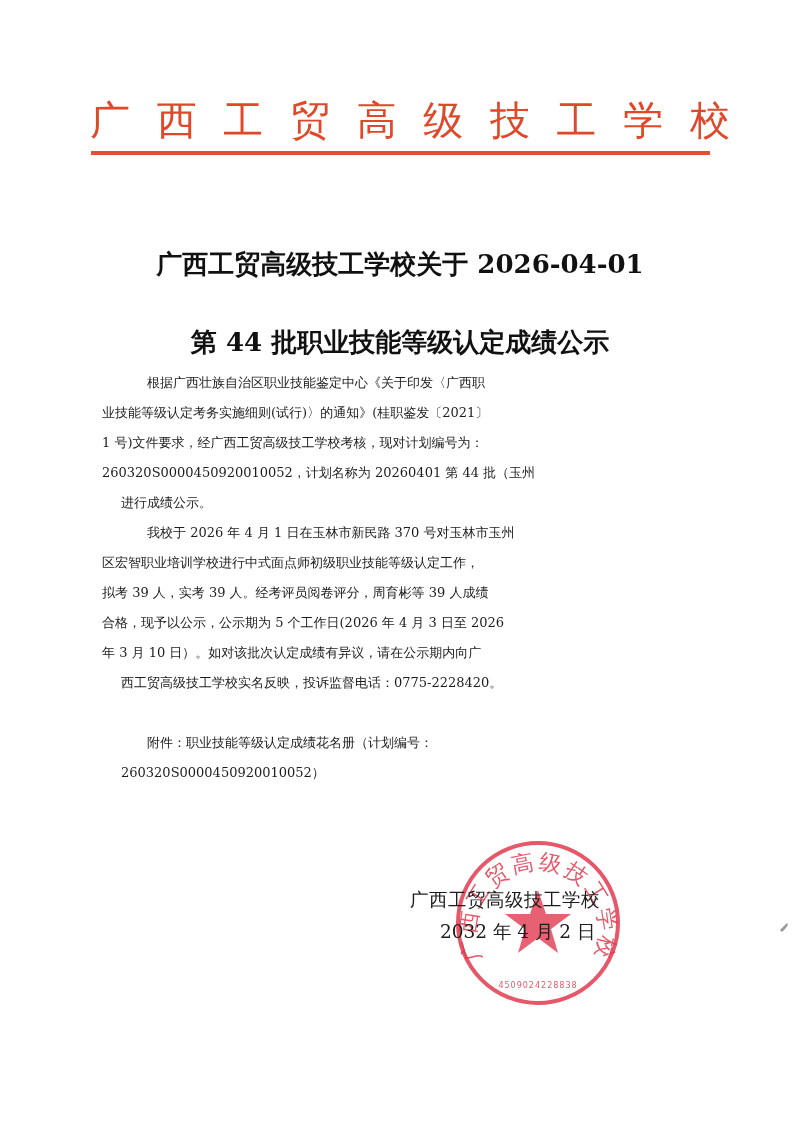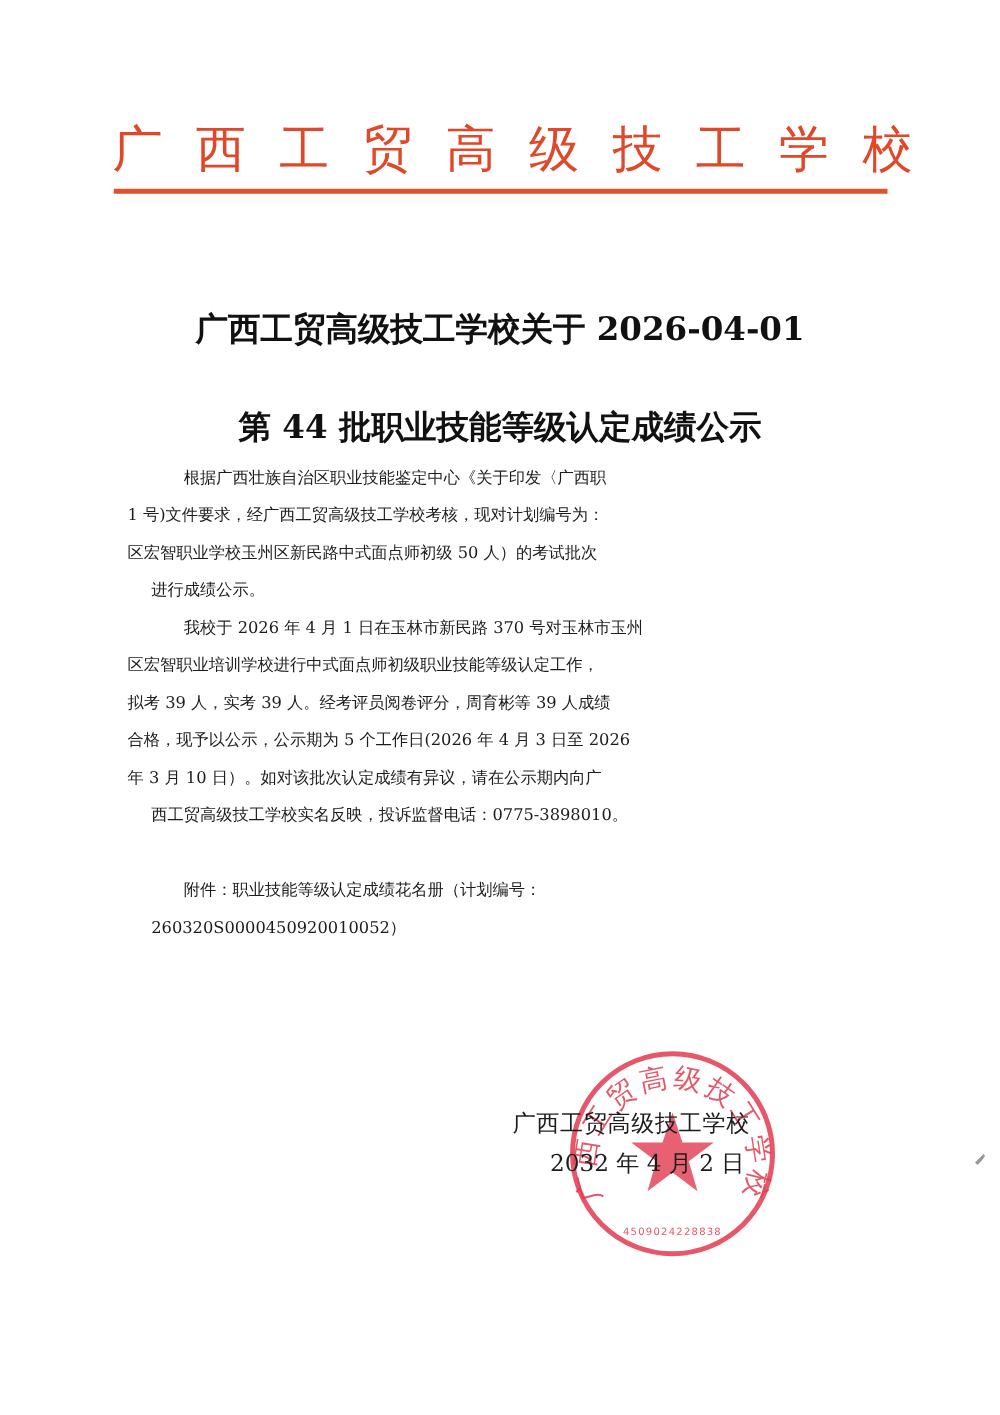--- a/index.html
+++ b/index.html
@@ -42,31 +42,32 @@
   <span>校</span>
 </div>
 <div class="mast-rule"></div>
 
 <div class="title t1">广西工贸高级技工学校关于 2026-04-01</div>
 <div class="title t2">第 44 批职业技能等级认定成绩公示</div>
 
 <div class="body">
   <div>
     <div class="line indent">根据广西壮族自治区职业技能鉴定中心《关于印发〈广西职</div>
+    <div class="line">业技能等级认定考务实施细则(试行)〉的通知》(桂职鉴发〔2021〕</div>
     <div class="line">1 号)文件要求，经广西工贸高级技工学校考核，现对计划编号为：</div>
-    <div class="line">区宏智职业学校玉州区新民路中式面点师初级 50 人）的考试批次</div>
+    <div class="line">260320S0000450920010052，计划名称为 20260401 第 44 批（玉州</div>
     <div class="line left">进行成绩公示。</div>
   </div>
   <div>
     <div class="line indent">我校于 2026 年 4 月 1 日在玉林市新民路 370 号对玉林市玉州</div>
     <div class="line">区宏智职业培训学校进行中式面点师初级职业技能等级认定工作，</div>
     <div class="line">拟考 39 人，实考 39 人。经考评员阅卷评分，周育彬等 39 人成绩</div>
     <div class="line">合格，现予以公示，公示期为 5 个工作日(2026 年 4 月 3 日至 2026</div>
     <div class="line">年 3 月 10 日）。如对该批次认定成绩有异议，请在公示期内向广</div>
-    <div class="line left">西工贸高级技工学校实名反映，投诉监督电话：0775-3898010。</div>
+    <div class="line left">西工贸高级技工学校实名反映，投诉监督电话：0775-2228420。</div>
   </div>
   <div class="gap"></div>
   <div>
     <div class="line indent">附件：职业技能等级认定成绩花名册（计划编号：</div>
     <div class="line left">260320S0000450920010052）</div>
   </div>
 </div>
 
 <svg class="seal" viewBox="0 0 170 170">
   <circle cx="85" cy="85" r="80" fill="none" stroke="#e23a4f" stroke-width="4" opacity="0.85"></circle>

